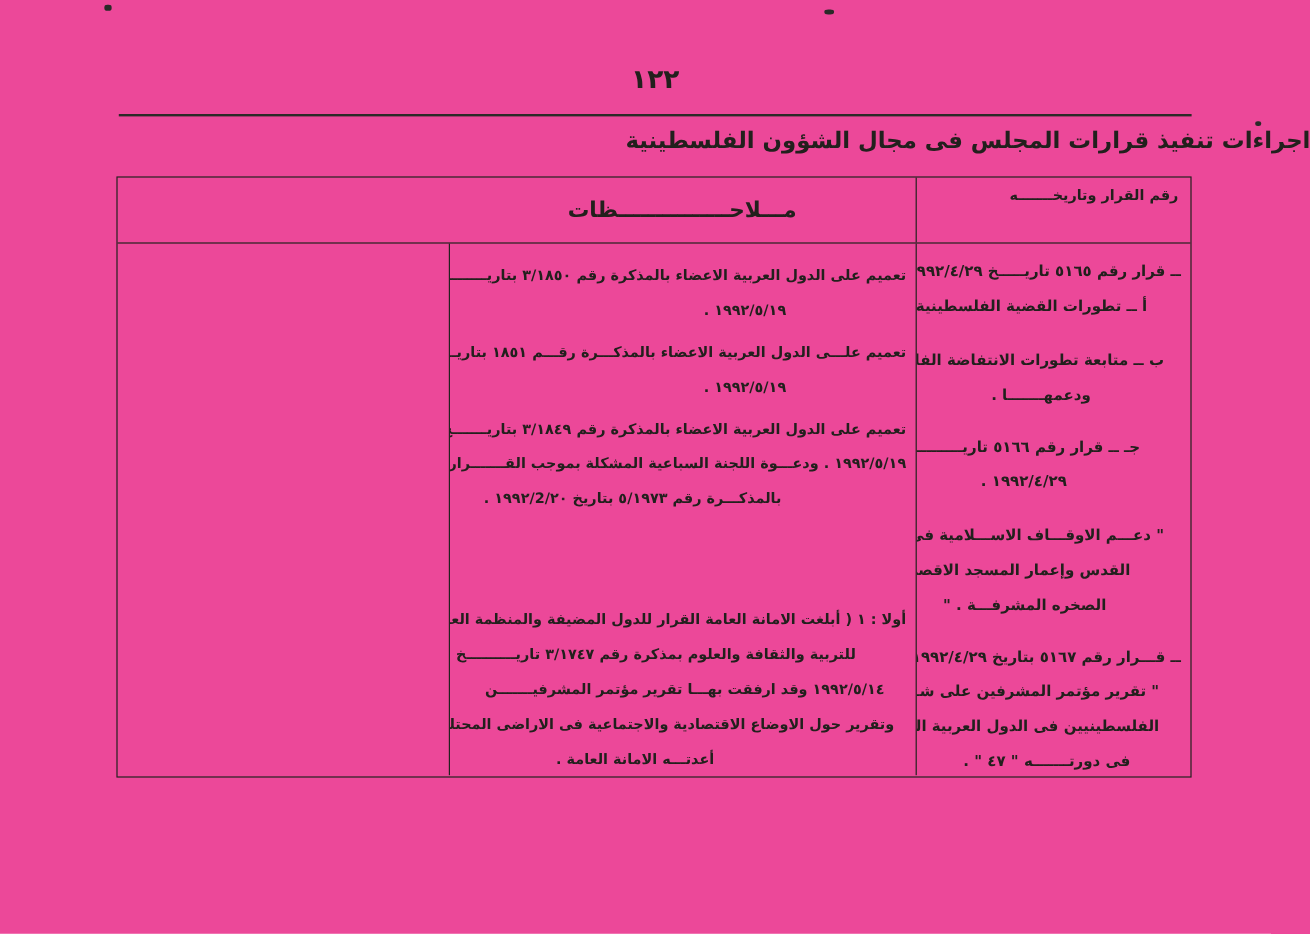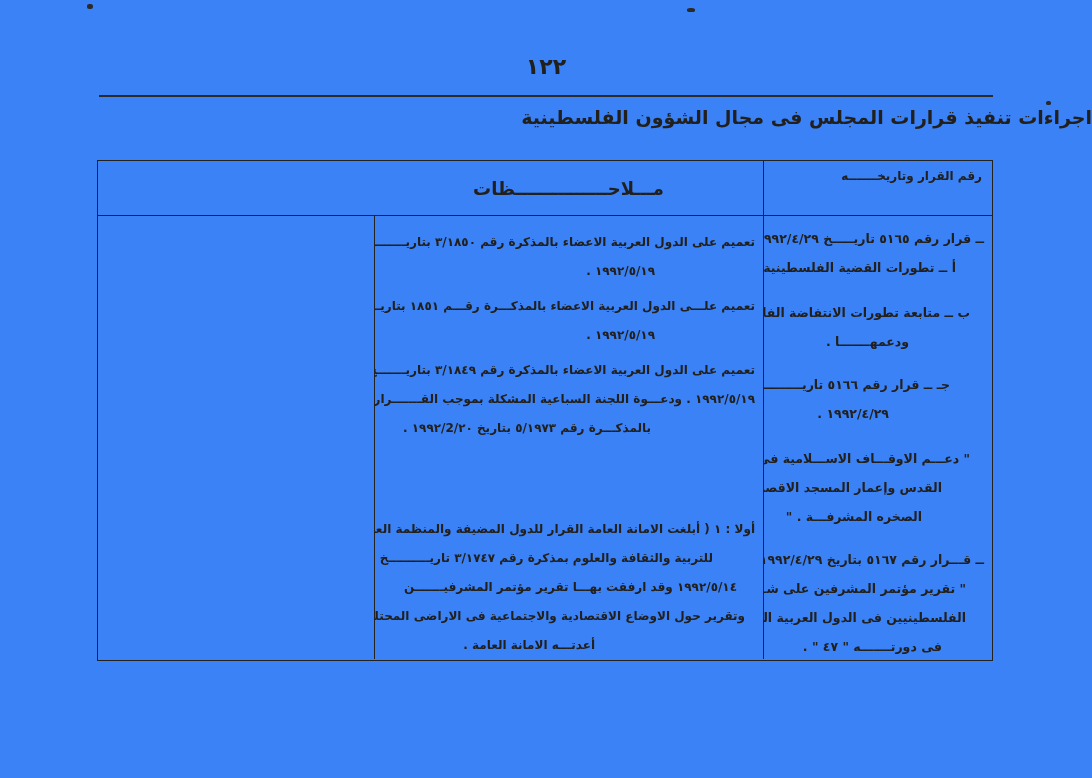--- a/index.html
+++ b/index.html
@@ -3,36 +3,36 @@
 <meta charset="utf-8">
 <style>
   html,body{margin:0;padding:0;}
   body{
     width:1092px;height:778px;position:relative;
     background:#ffffff;
     font-family:"DejaVu Sans", sans-serif;
     color:#22201d;
   }
   .page{
-    position:absolute;inset:0;background:#3b82f6;direction:rtl;overflow:hidden;
+    position:absolute;inset:0;background:#ec4899;direction:rtl;overflow:hidden;
   }
   .speck{position:absolute;background:#2a2a28;border-radius:40%;}
   .page-number{
     position:absolute;top:54px;left:0;width:100%;text-align:center;
     font-size:22px;font-weight:700;letter-spacing:2px;direction:rtl;
   }
   .top-rule{
     position:absolute;top:95px;left:99px;width:894px;height:2px;background:#2c2a27;
   }
   .doc-title{
     position:absolute;top:106px;left:0;width:100%;
     font-size:19px;font-weight:700;direction:rtl;
   }
   .dtable{
-    position:absolute;top:160px;left:97px;width:896px;height:501px;
+    position:absolute;top:147px;left:97px;width:896px;height:501px;
     border:1.5px solid #24221f;direction:rtl;box-sizing:border-box;background:transparent;
   }
   .hrow,.brow{display:grid;grid-template-columns:229px 389px auto;direction:rtl;}
   .hrow{height:55px;border-bottom:1.5px solid #24221f;box-sizing:border-box;}
   .brow{height:443px;}
   .cell{box-sizing:border-box;overflow:hidden;}
   .col-dec{border-left:1.5px solid #24221f;}
   .col-proc{border-left:1.5px solid #24221f;}
   .hcell{font-weight:700;}
   .hcell.col-dec{padding-top:5px;padding-right:10px;font-size:12px;line-height:20px;}

